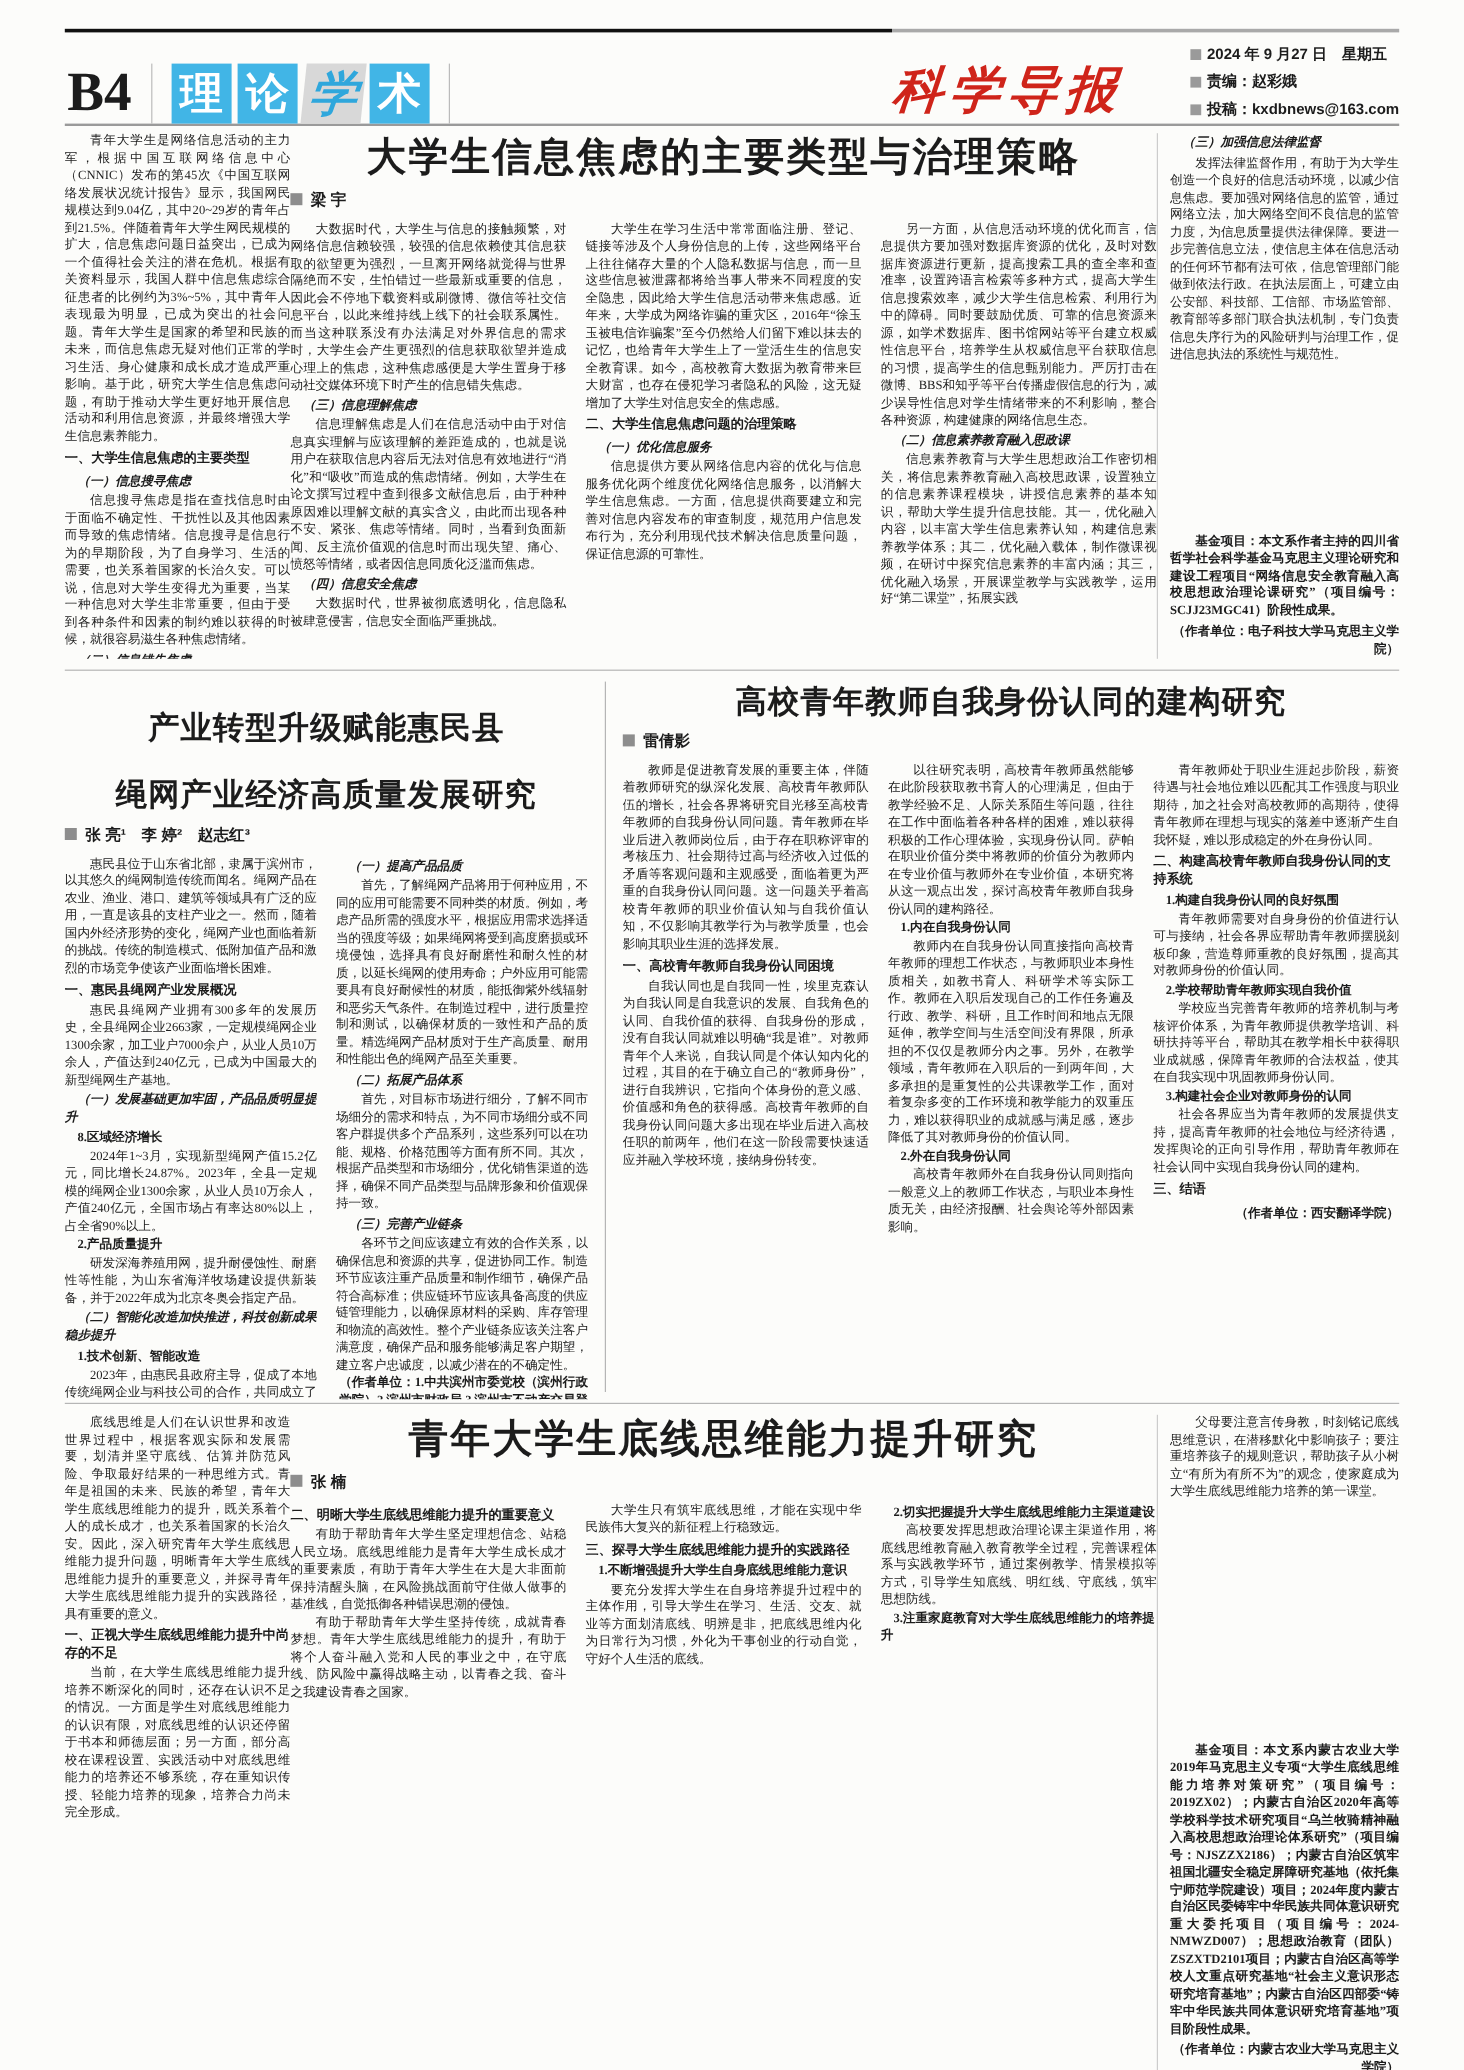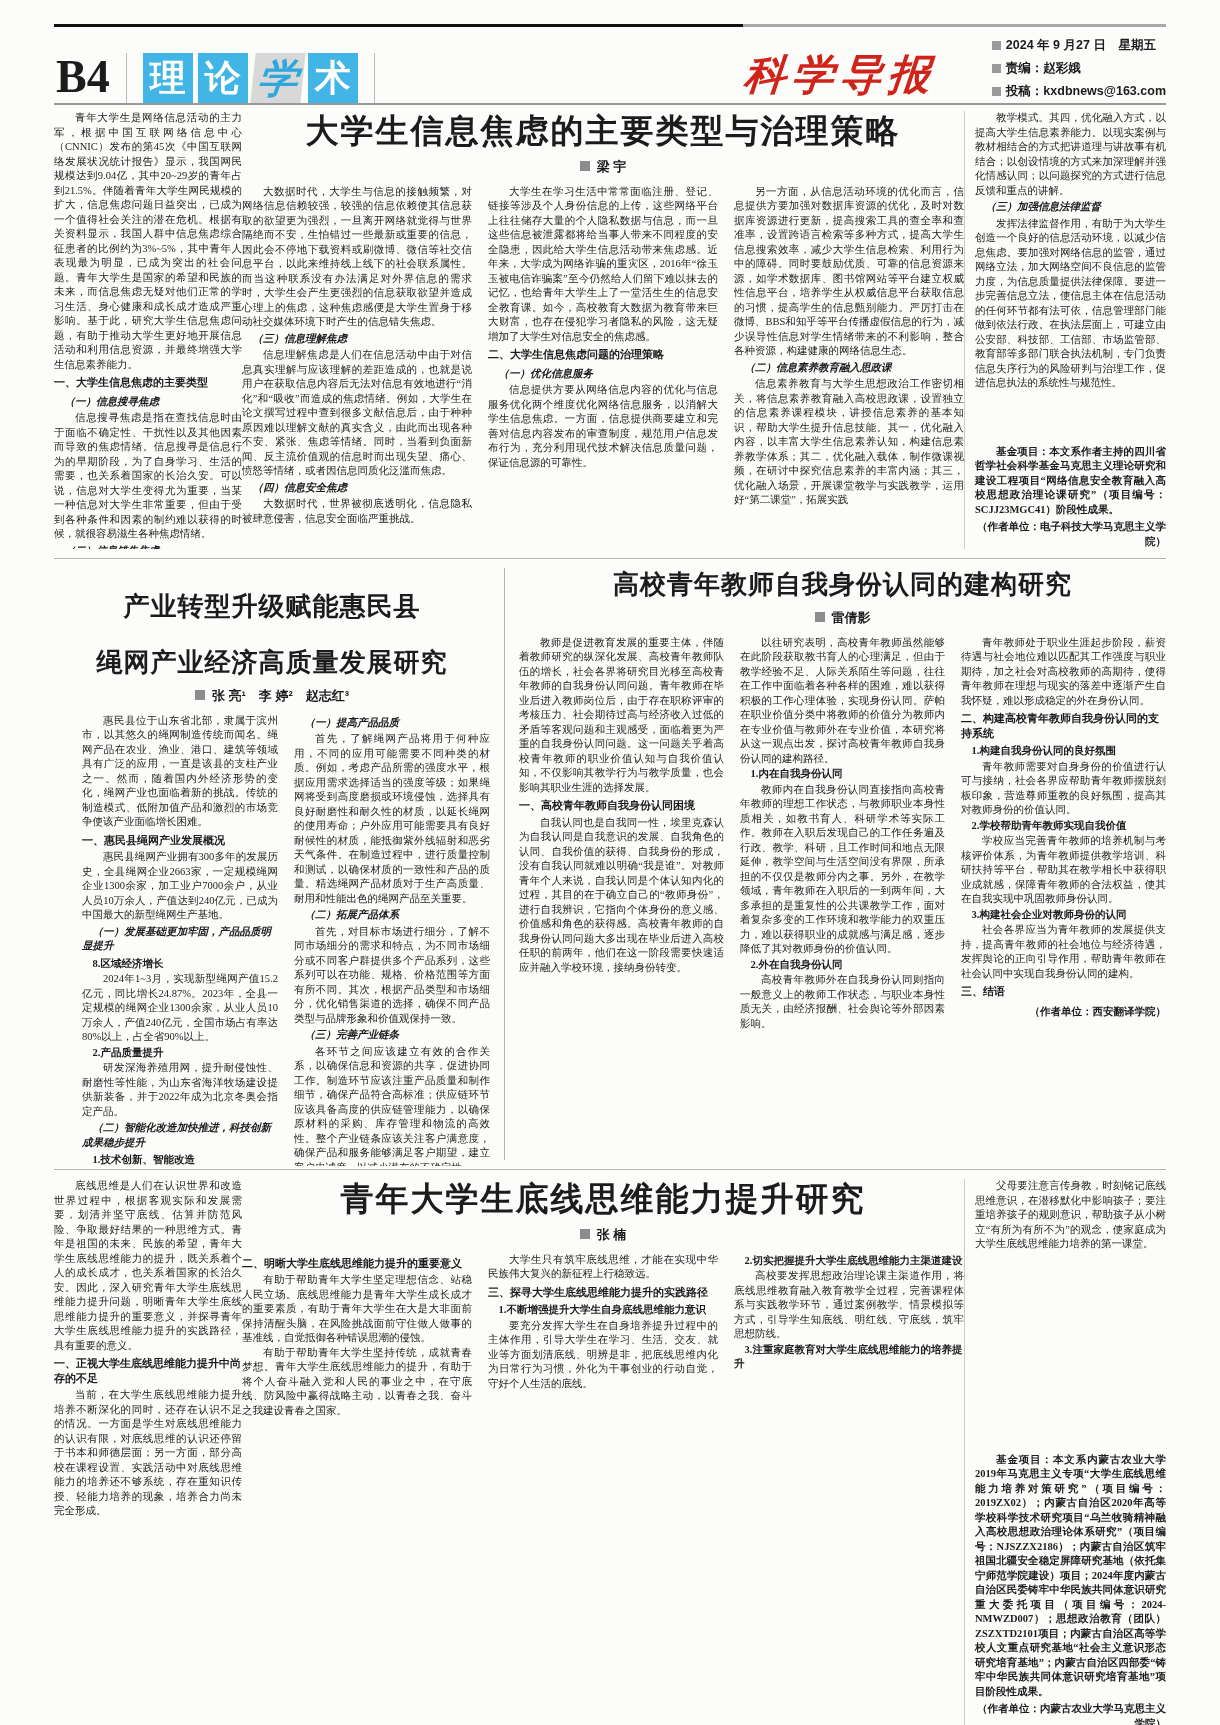--- a/index.html
+++ b/index.html
@@ -24,21 +24,21 @@
     font-weight:bold; font-size:42px; letter-spacing:6px; transform:skewX(-5deg); white-space:nowrap; }
   .issue-info { margin-left:56px; font-family:"Liberation Sans",sans-serif; font-size:12.5px;
     font-weight:bold; line-height:1.85; white-space:nowrap; }
   .issue-info .row { display:flex; align-items:center; }
   .gsq { display:inline-block; width:9px; height:9px; background:#9a9a9a; margin-right:5px; flex:0 0 auto; }
 
   
   .headline { text-align:center; font-family:"Liberation Sans",sans-serif; font-weight:900;
     font-size:33px; letter-spacing:2px; line-height:1.2; }
   .headline.mid { font-size:26px; letter-spacing:1px; line-height:1.3; }
-  .byline { text-align:center; font-size:13px; font-weight:bold; margin:7px 0 9px;
+  .byline { font-size:13px; font-weight:bold; margin:7px 0 9px;
     font-family:"Liberation Sans",sans-serif; }
   .bsq { display:inline-block; width:10px; height:10px; background:#8d8d8d; margin-right:7px; }
 
   .col { display:flex; flex-direction:column; overflow:hidden; font-size:10.5px; line-height:14.5px; }
   .seg-p { text-indent:2em; text-align:justify; }
   .seg-h2 { font-family:"Liberation Sans",sans-serif; font-weight:bold; font-size:11px; margin:3px 0; }
   .seg-h3 { font-weight:bold; font-style:italic; text-indent:1em; margin:2px 0; }
   .seg-num { font-weight:bold; text-indent:1em; margin:1px 0; }
   .seg-note { font-weight:bold; text-align:justify; text-indent:2em; margin-top:4px; }
   .seg-author { font-weight:bold; text-align:right; margin-top:3px; }
@@ -57,21 +57,21 @@
   .a1-row .side-col, .a1-row .right-col { height:438px; }
   .a1-cols { height:352px; }
 
   .divider { border:none; border-top:1px solid #b5b5b5; margin:9px 0; }
 
   
   .band { display:flex; height:592px; }
   .art2 { width:450px; flex:0 0 auto; padding-right:14px; }
   .art3 { flex:1 1 auto; min-width:0; border-left:1px solid #b5b5b5; padding-left:14px; }
   .art2 .headline { margin-top:22px; }
-  .cols2 { display:flex; gap:16px; height:452px;margin-left:28px; }
+  .cols2 { display:flex; gap:16px; height:452px; }
   .cols2 .col { flex:1 1 0; min-width:0; }
   .art3-cols { height:498px; }
 
   
   .a4-row { height:552px; }
   .a4-row .side-col, .a4-row .right-col { height:552px; }
   .a4-cols { height:468px; }
 </style>
 </head>
 <body>
@@ -131,21 +131,20 @@
             <p class="seg-p">信息提供方要从网络信息内容的优化与信息服务优化两个维度优化网络信息服务，以消解大学生信息焦虑。一方面，信息提供商要建立和完善对信息内容发布的审查制度，规范用户信息发布行为，充分利用现代技术解决信息质量问题，保证信息源的可靠性。</p>
           </div>
         <div class="col">
             <p class="seg-p">另一方面，从信息活动环境的优化而言，信息提供方要加强对数据库资源的优化，及时对数据库资源进行更新，提高搜索工具的查全率和查准率，设置跨语言检索等多种方式，提高大学生信息搜索效率，减少大学生信息检索、利用行为中的障碍。同时要鼓励优质、可靠的信息资源来源，如学术数据库、图书馆网站等平台建立权威性信息平台，培养学生从权威信息平台获取信息的习惯，提高学生的信息甄别能力。严厉打击在微博、BBS和知乎等平台传播虚假信息的行为，减少误导性信息对学生情绪带来的不利影响，整合各种资源，构建健康的网络信息生态。</p>
             <div class="seg-h3">（二）信息素养教育融入思政课</div>
             <p class="seg-p">信息素养教育与大学生思想政治工作密切相关，将信息素养教育融入高校思政课，设置独立的信息素养课程模块，讲授信息素养的基本知识，帮助大学生提升信息技能。其一，优化融入内容，以丰富大学生信息素养认知，构建信息素养教学体系；其二，优化融入载体，制作微课视频，在研讨中探究信息素养的丰富内涵；其三，优化融入场景，开展课堂教学与实践教学，运用好“第二课堂”，拓展实践</p>
           </div>
       </div>
     </div>
     <div class="col right-col">
-        <p class="seg-p">教学模式。其四，优化融入方式，以提高大学生信息素养能力。以现实案例与教材相结合的方式把讲道理与讲故事有机结合；以创设情境的方式来加深理解并强化情感认同；以问题探究的方式进行信息反馈和重点的讲解。</p>
         <div class="seg-h3">（三）加强信息法律监督</div>
         <p class="seg-p">发挥法律监督作用，有助于为大学生创造一个良好的信息活动环境，以减少信息焦虑。要加强对网络信息的监管，通过网络立法，加大网络空间不良信息的监管力度，为信息质量提供法律保障。要进一步完善信息立法，使信息主体在信息活动的任何环节都有法可依，信息管理部门能做到依法行政。在执法层面上，可建立由公安部、科技部、工信部、市场监管部、教育部等多部门联合执法机制，专门负责信息失序行为的风险研判与治理工作，促进信息执法的系统性与规范性。</p>
         <div class="seg-note">基金项目：本文系作者主持的四川省哲学社会科学基金马克思主义理论研究和建设工程项目“网络信息安全教育融入高校思想政治理论课研究”（项目编号：SCJJ23MGC41）阶段性成果。</div>
         <div class="seg-author">（作者单位：电子科技大学马克思主义学院）</div>
       </div>
   </div>
 
   <hr class="divider">
 
   <div class="band">

